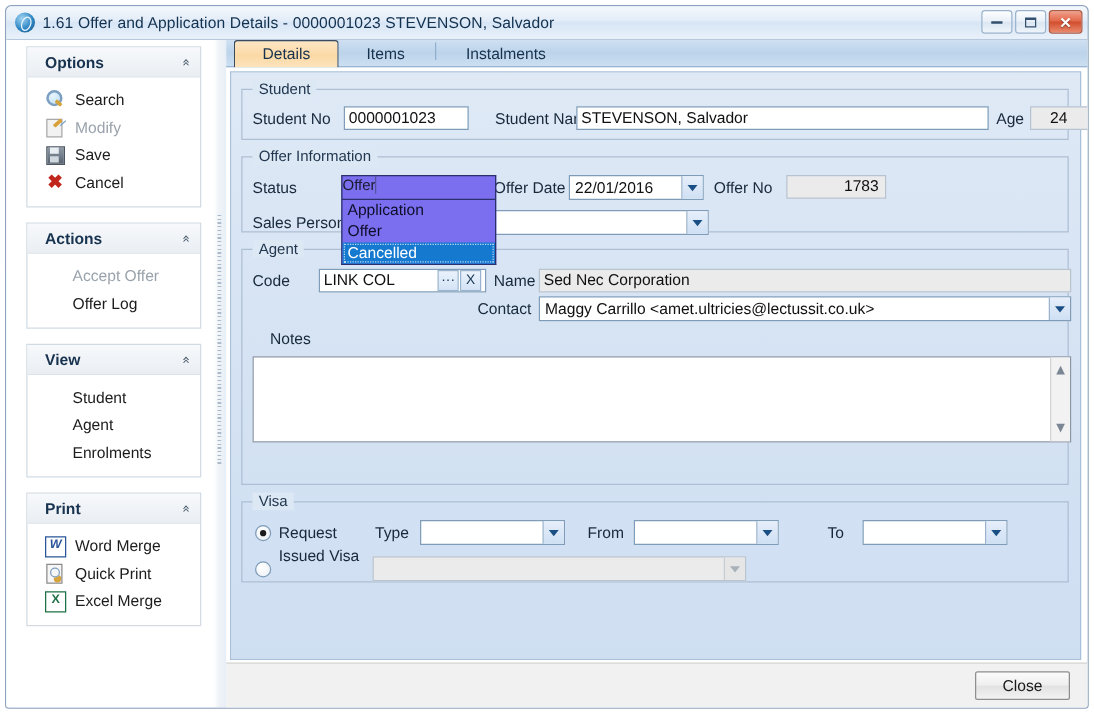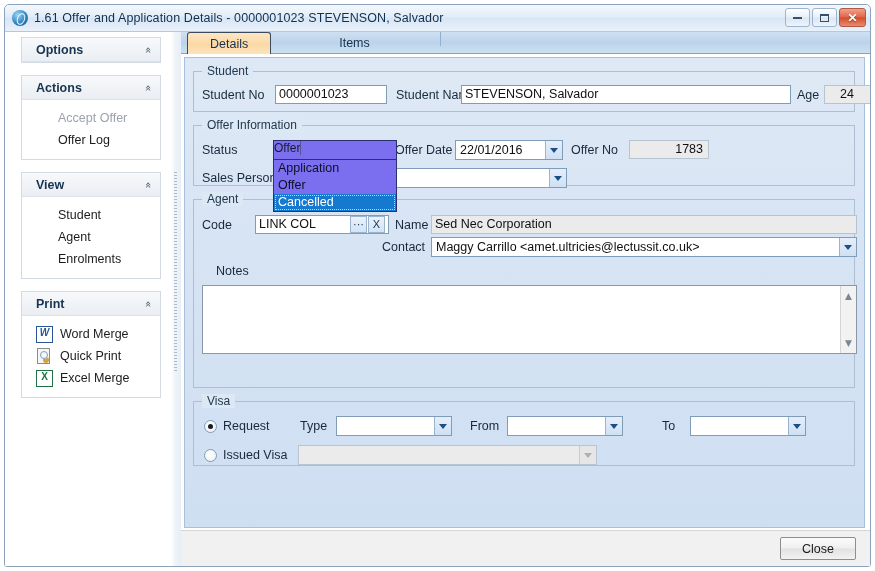--- a/index.html
+++ b/index.html
@@ -175,21 +175,21 @@
   }
 
   
   #main {
     position:absolute; left:176px; top:0; right:0; bottom:0;
   }
   #tabstrip {
     position:relative; height:22px;
     background: linear-gradient(180deg,#cfe0f2 0%,#bcd3ea 50%,#cde0f2 100%);
     border-bottom:1px solid #7fa4c8;
-    display:flex; align-items:flex-start; padding-left:6px;gap:46px;
+    display:flex; align-items:center; padding-left:6px;
   }
   .tab {
     height:21px; padding:0 22px;
     display:flex; align-items:center; justify-content:center;
     font-size:12.5px; color:#16324e; cursor:default;
     border-radius:3px 3px 0 0;
   }
   .tab.active {
     background: linear-gradient(180deg,#fde6c4 0%,#fbd9a5 55%,#fce4bd 100%);
     border:1px solid #3b4a5c; border-bottom:none;
@@ -343,20 +343,38 @@
 
   <div id="body-area">
 
     <div id="sidebar">
 
       <div class="panel">
         <div class="panel-header">
           <span class="panel-title">Options</span>
           <span class="chev" style="transform:rotate(90deg);">«</span>
         </div>
+        <div class="panel-body">
+          <div class="nav-item">
+            <span class="nav-ico ico-search"></span>
+            <span>Search</span>
+          </div>
+          <div class="nav-item disabled">
+            <span class="nav-ico ico-modify"></span>
+            <span>Modify</span>
+          </div>
+          <div class="nav-item">
+            <span class="nav-ico ico-save"></span>
+            <span>Save</span>
+          </div>
+          <div class="nav-item">
+            <span class="nav-ico ico-cancel">✖</span>
+            <span>Cancel</span>
+          </div>
+        </div>
       </div>
 
       <div class="panel">
         <div class="panel-header">
           <span class="panel-title">Actions</span>
           <span class="chev" style="transform:rotate(90deg);">«</span>
         </div>
         <div class="panel-body">
           <div class="nav-item text-only disabled">
             <span>Accept Offer</span>
@@ -415,30 +433,33 @@
     <div id="main">
 
       <div id="tabstrip">
         <div class="tab active">
             <span>Details</span>
           </div>
         <div class="tab">
             <span>Items</span>
           </div>
         <div class="tab-sep"></div>
+        <div class="tab">
+            <span>Instalments</span>
+          </div>
       </div>
 
       <div id="content">
         <div id="panel-blue">
 
           <div class="grp" style="left:8px; top:6px; right:9px; height:48px;">
             <div class="grp-frame"></div>
             <div class="grp-label">Student</div>
             <div class="fld-label" style="left:9px; top:24px;">Student No</div>
-            <div class="inp" style="left:82px; top:21px; width:112px;">0000001023</div>
+            <div class="inp" style="left:82px; top:21px; width:100px;">0000001023</div>
             <div class="fld-label" style="left:203px; top:24px;">Student Name</div>
             <div class="inp" style="left:268px; top:21px; width:330px;">STEVENSON, Salvador</div>
             <div class="fld-label" style="left:604px; top:24px;">Age</div>
             <div class="inp readonly num" style="left:631px; top:21px; width:48px;text-align:center;">24</div>
           </div>
 
           <div class="grp" style="left:8px; top:60px; right:9px; height:68px;">
             <div class="grp-frame"></div>
             <div class="grp-label">Offer  Information</div>
 
@@ -504,21 +525,21 @@
           </div>
 
           <div class="grp" style="left:8px; top:336px; right:9px; height:72px;">
             <div class="grp-frame"></div>
             <div class="grp-label">Visa</div>
 
             <div class="radio on" style="left:11px; top:26px;"></div>
             <div class="fld-label" style="left:30px; top:25px;">Request</div>
 
             <div class="radio" style="left:11px; top:55px;"></div>
-            <div class="fld-label" style="left:30px; top:54px;">Issued Visa</div>
+            <div class="fld-label" style="left:30px; top:44px;">Issued Visa</div>
 
             <div class="fld-label" style="left:107px; top:25px;">Type</div>
             <div class="combo" style="left:143px; top:22px; width:116px;">
               <span class="val"></span>
               <span class="arrow">
                   <i></i>
                 </span>
             </div>
 
             <div class="fld-label" style="left:277px; top:25px;">From</div>

